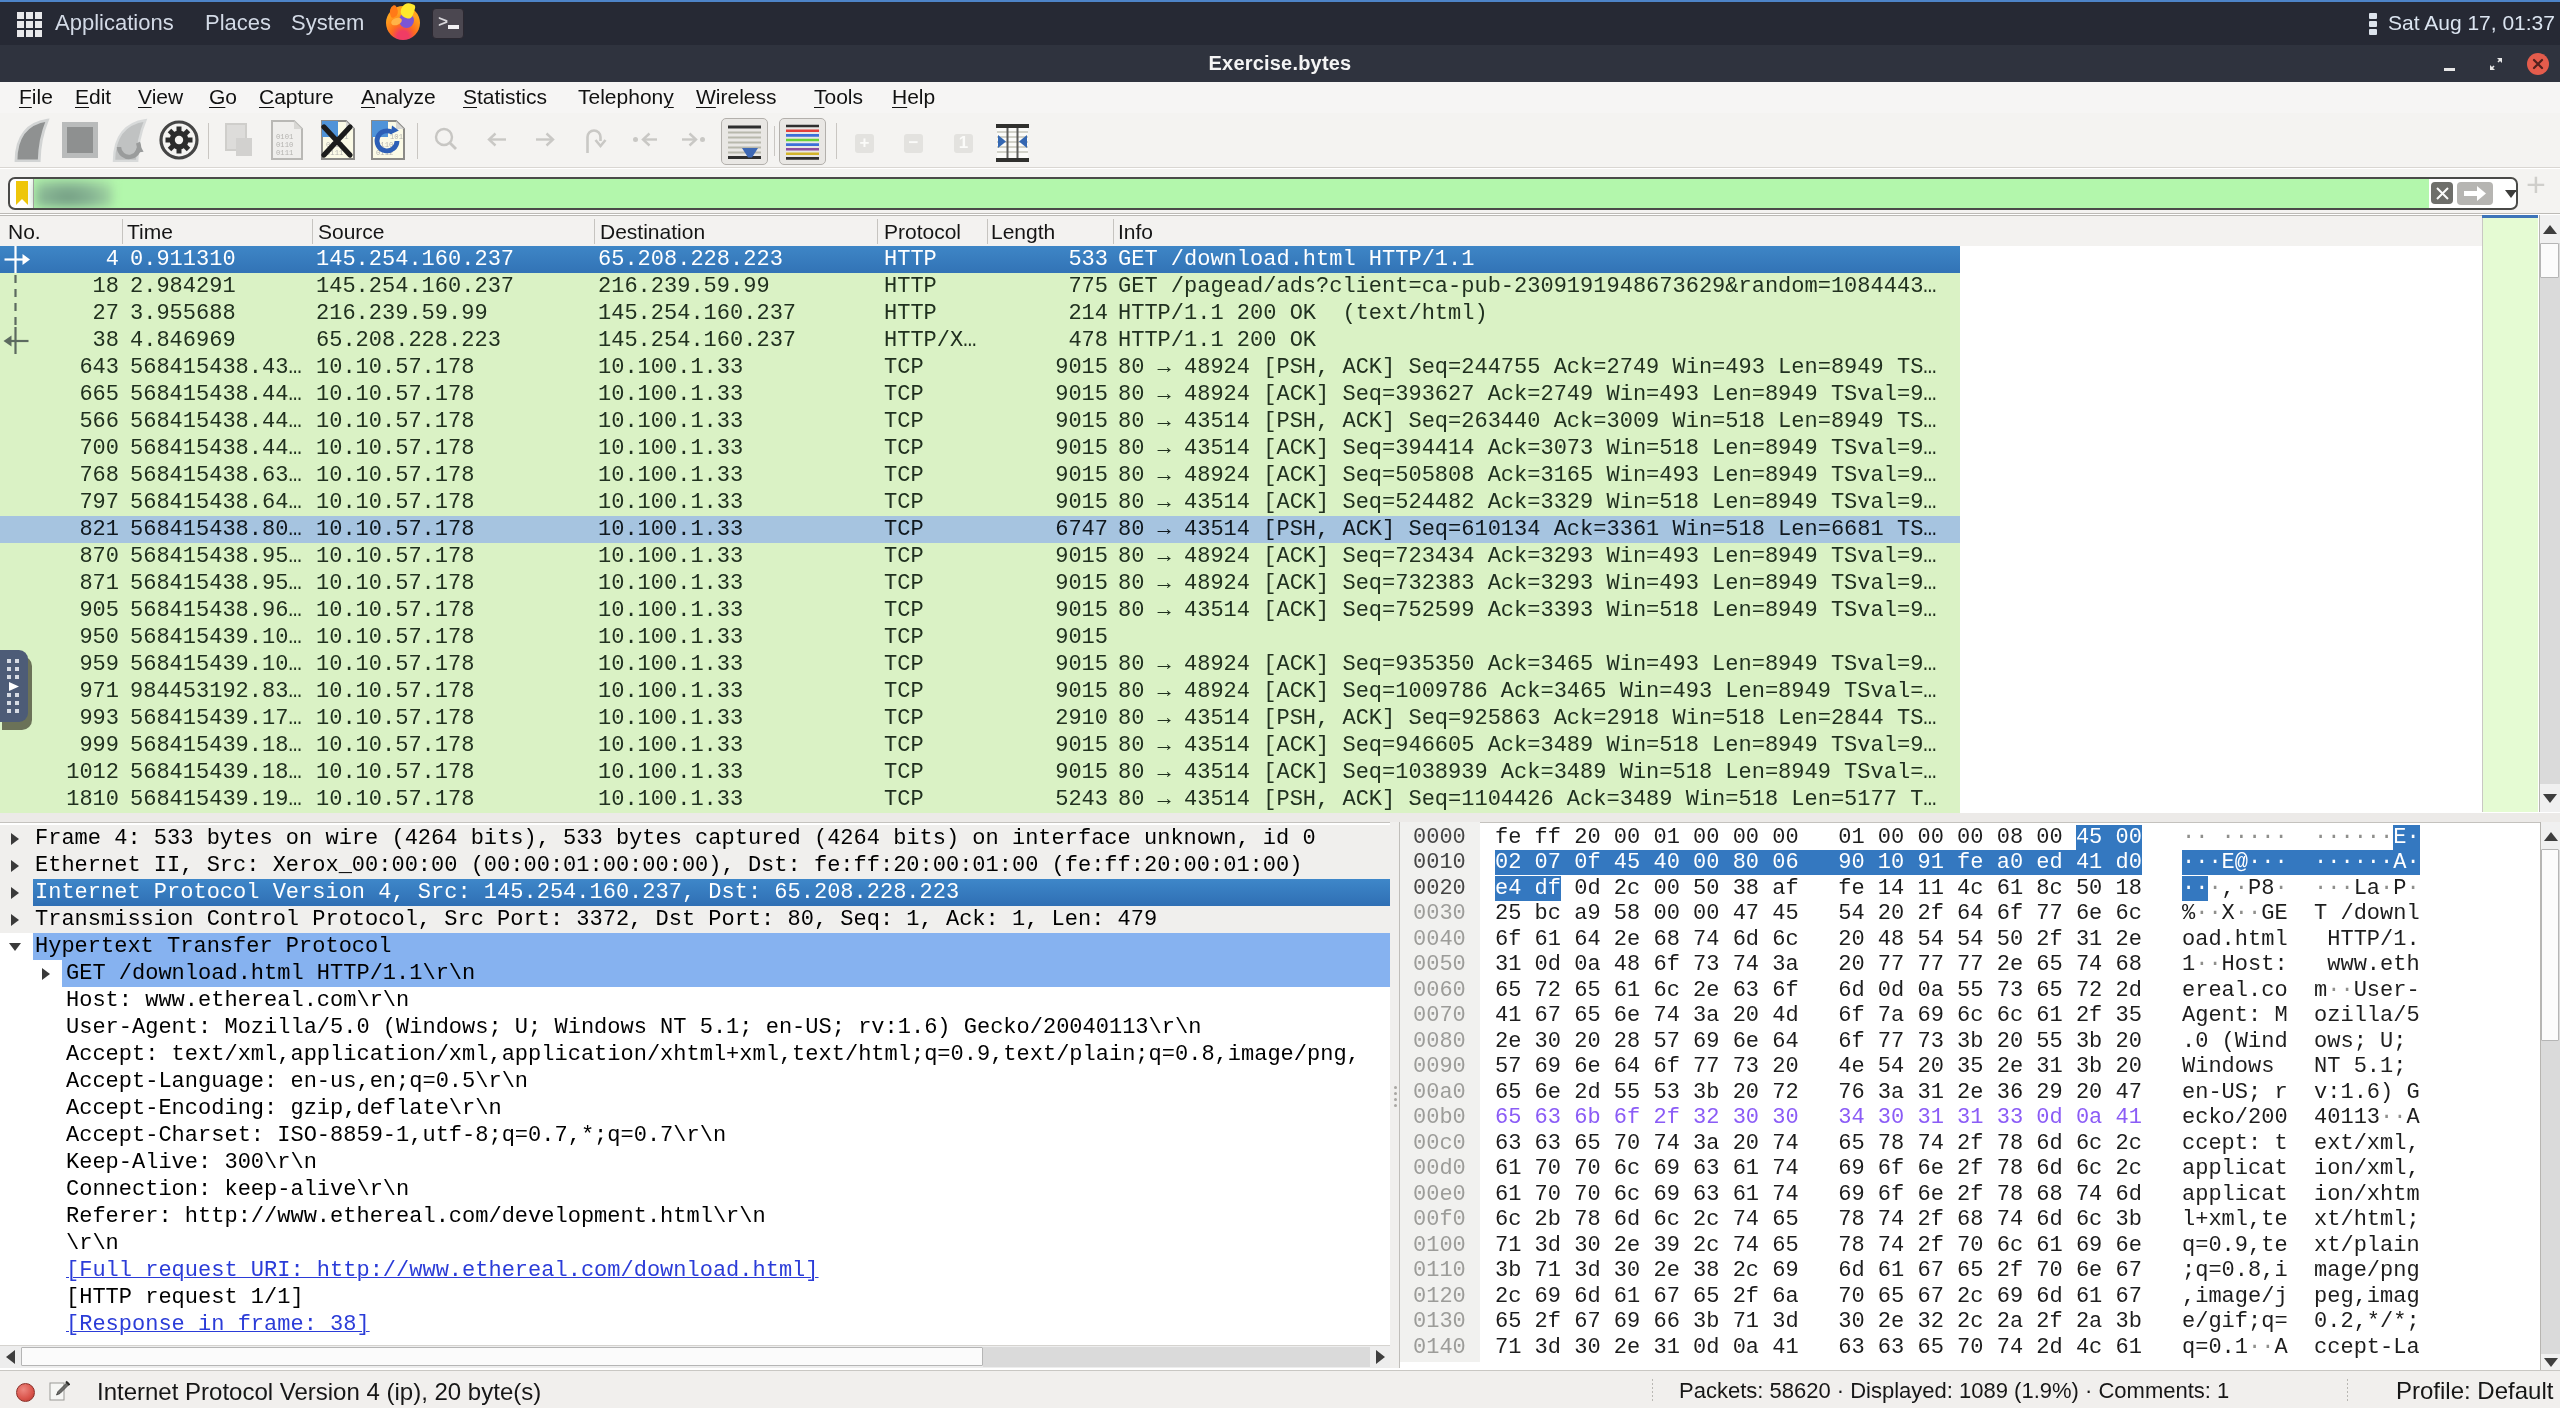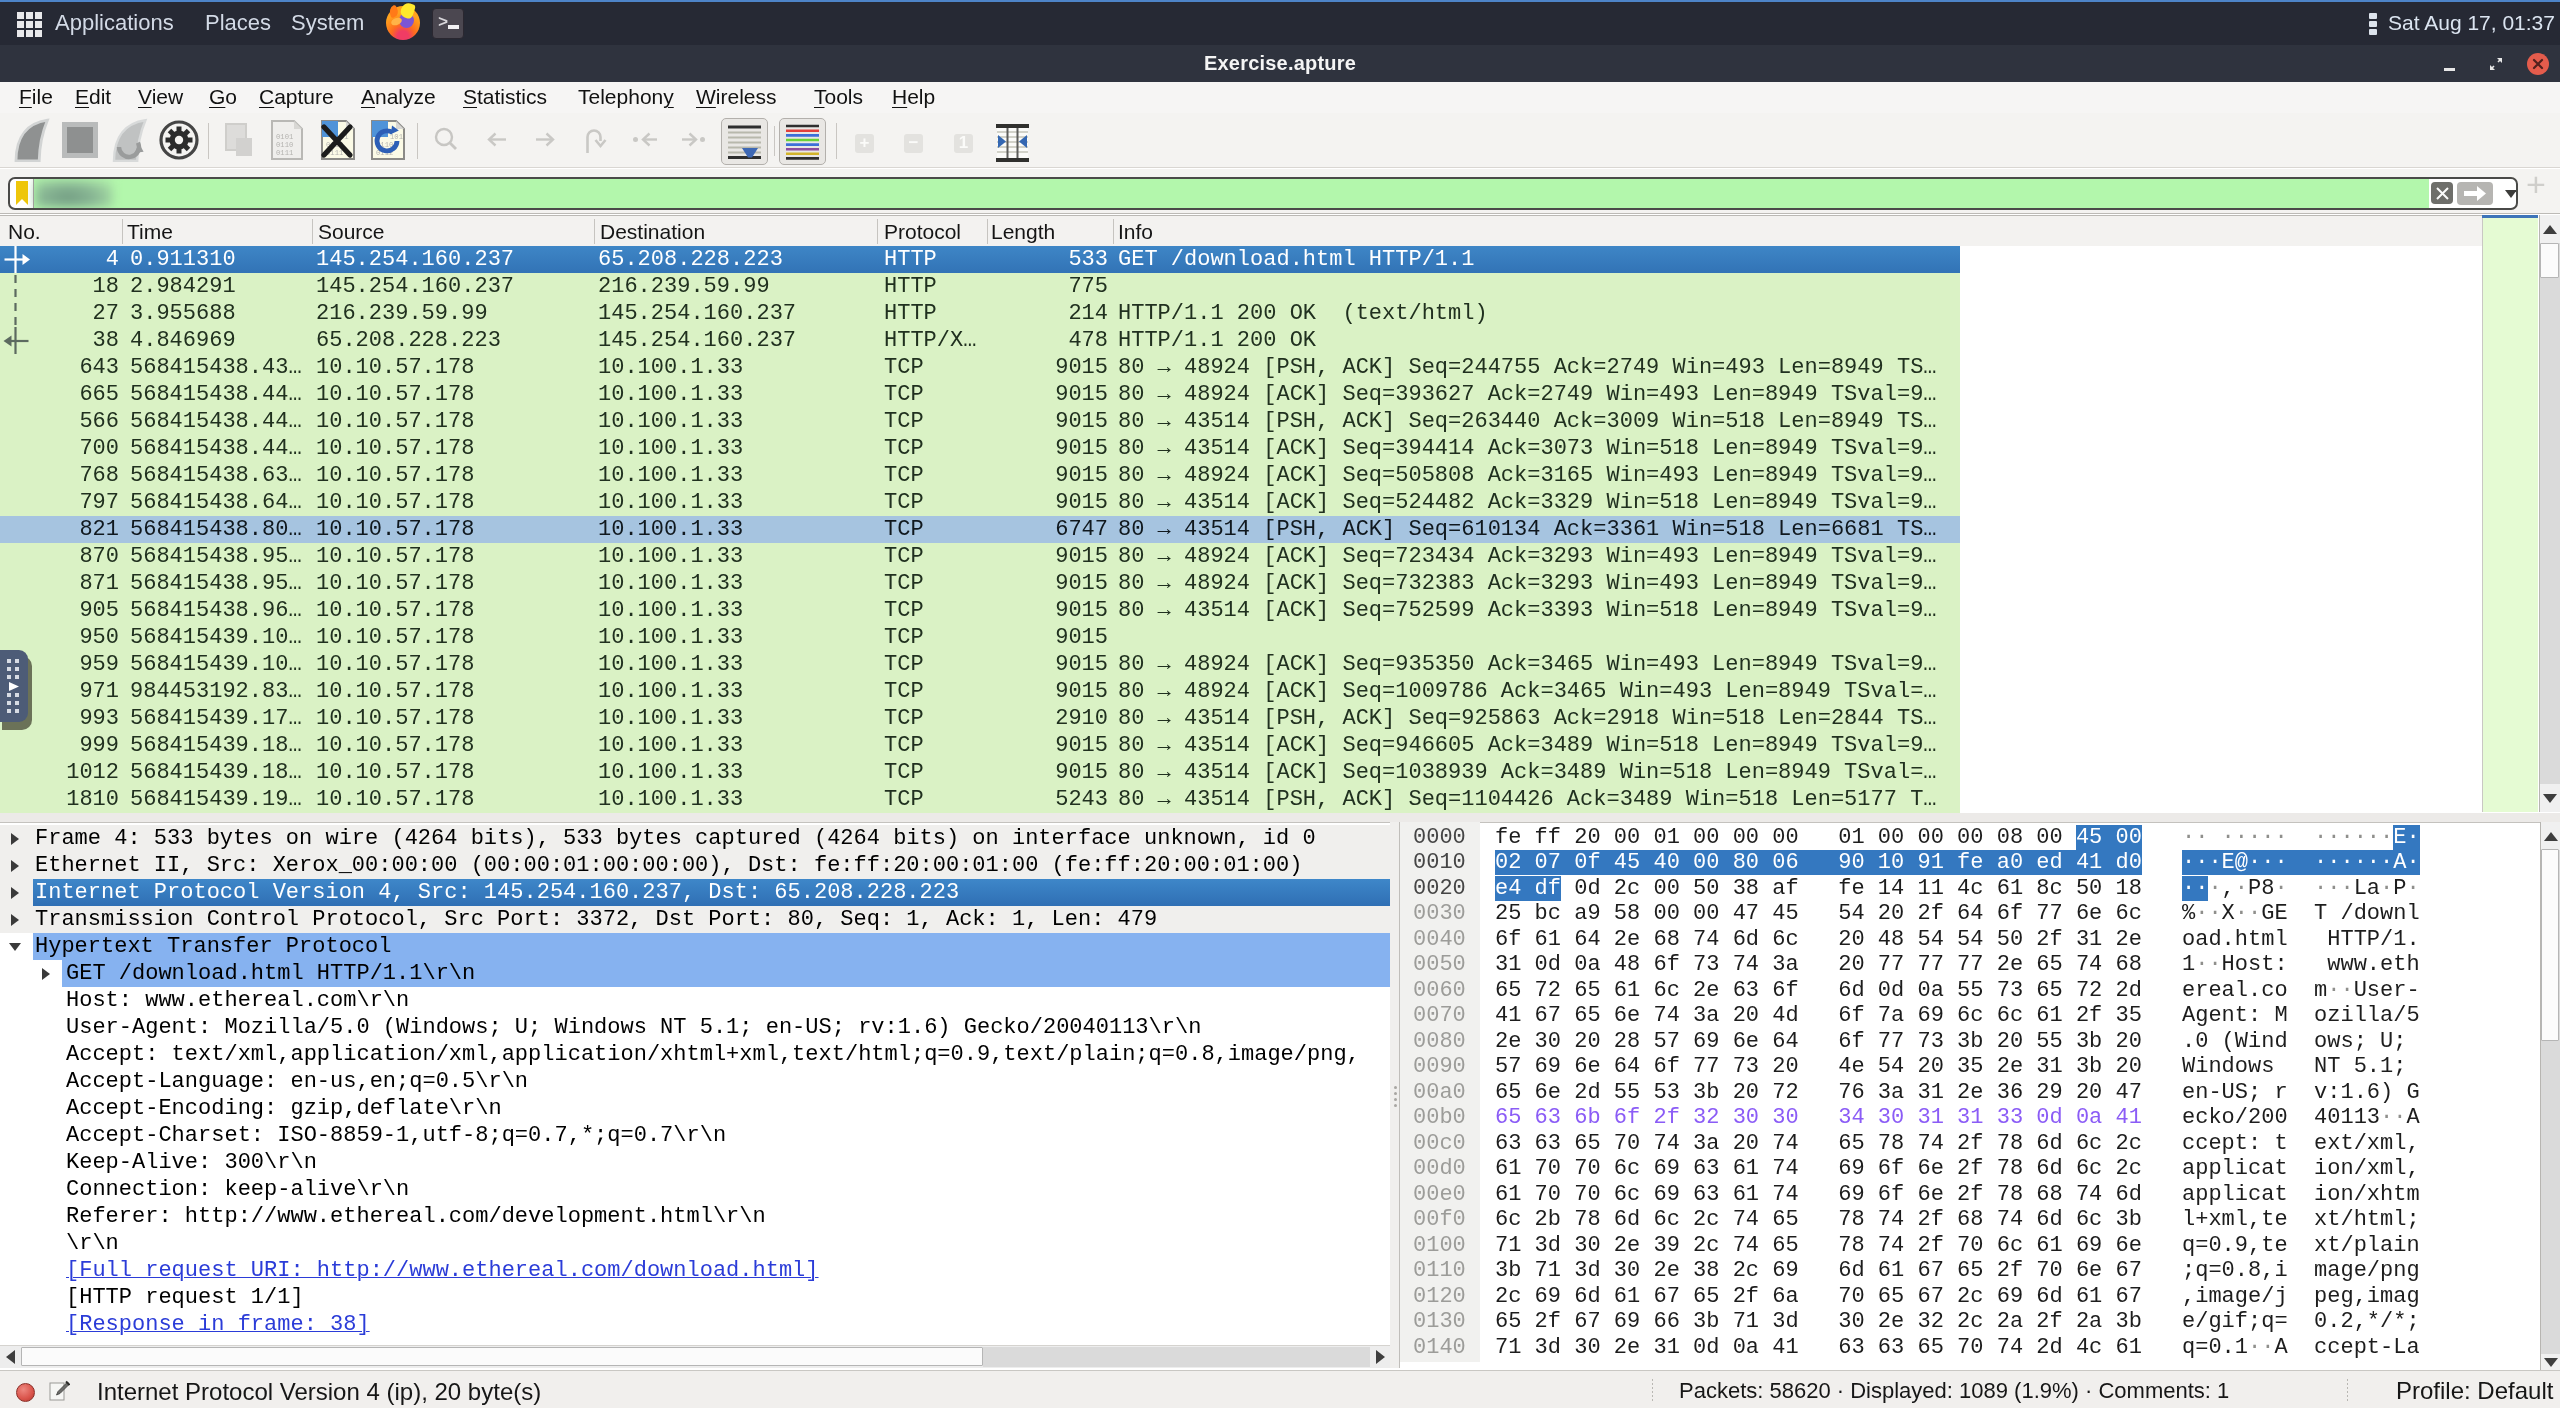--- a/index.html
+++ b/index.html
@@ -88,21 +88,21 @@
 <div class="abs" style="left:432px;top:6px;width:32px;height:31px;border-radius:4px;background:#4b4750;border:1px solid #2a2730">
 <div style="position:absolute;left:5px;top:4px;color:#d8d6da;font-size:17px;font-weight:bold;font-family:'Liberation Mono',monospace">&gt;</div>
 <div style="position:absolute;left:15px;top:16px;width:11px;height:3.5px;background:#f2f1f3"></div>
     </div>
 <div class="abs" style="left:2369px;top:11px;width:8px;height:6px;background:#dde3ec;border-radius:1px"></div>
 <div class="abs" style="left:2369px;top:19px;width:8px;height:6px;background:#dde3ec;border-radius:1px"></div>
 <div class="abs" style="left:2369px;top:27px;width:8px;height:6px;background:#dde3ec;border-radius:1px"></div>
 <div class="abs" style="left:2388px;top:9px;color:#dbe4f0;font-size:21px">Sat Aug 17, 01:37</div>
 </div>
 <div class="abs" id="titlebar"></div>
-<div class="abs" id="title">Exercise.apture</div>
+<div class="abs" id="title">Exercise.bytes</div>
 <div class="abs" style="left:2444px;top:68px;width:11px;height:2.5px;background:#e7e7e7"></div>
 <svg class="abs" style="left:2489px;top:57px" width="14" height="14" viewBox="0 0 14 14">
 <path d="M8 1 L13 1 L13 6 Z" fill="#e7e7e7"></path>
     <path d="M1 8 L1 13 L6 13 Z" fill="#e7e7e7"></path>
 <line x1="9" y1="5" x2="12" y2="2" stroke="#e7e7e7" stroke-width="1.6"></line>
     <line x1="2" y1="12" x2="5" y2="9" stroke="#e7e7e7" stroke-width="1.6"></line>
   </svg>
 <div class="abs" style="left:2527px;top:53px;width:22px;height:22px;border-radius:50%;background:#e45c4c">
 <svg width="22" height="22" viewBox="0 0 22 22">
       <path d="M7 7 L15 15 M15 7 L7 15" stroke="#51201d" stroke-width="2.2" stroke-linecap="round"></path>
@@ -300,20 +300,21 @@
 <div style="left:968px;width:140px;text-align:right">533</div>
 <div style="left:1118px">GET /download.html HTTP/1.1</div>
 </div>
 <div class="prow green mono" style="top:27px">
 <div style="left:0;width:119px;text-align:right">18</div>
 <div style="left:130px">2.984291</div>
 <div style="left:316px">145.254.160.237</div>
 <div style="left:598px">216.239.59.99</div>
 <div style="left:884px">HTTP</div>
 <div style="left:968px;width:140px;text-align:right">775</div>
+<div style="left:1118px">GET /pagead/ads?client=ca-pub-2309191948673629&amp;random=1084443…</div>
 </div>
 <div class="prow green mono" style="top:54px">
 <div style="left:0;width:119px;text-align:right">27</div>
 <div style="left:130px">3.955688</div>
 <div style="left:316px">216.239.59.99</div>
 <div style="left:598px">145.254.160.237</div>
 <div style="left:884px">HTTP</div>
 <div style="left:968px;width:140px;text-align:right">214</div>
 <div style="left:1118px">HTTP/1.1 200 OK  (text/html)</div>
 </div>

